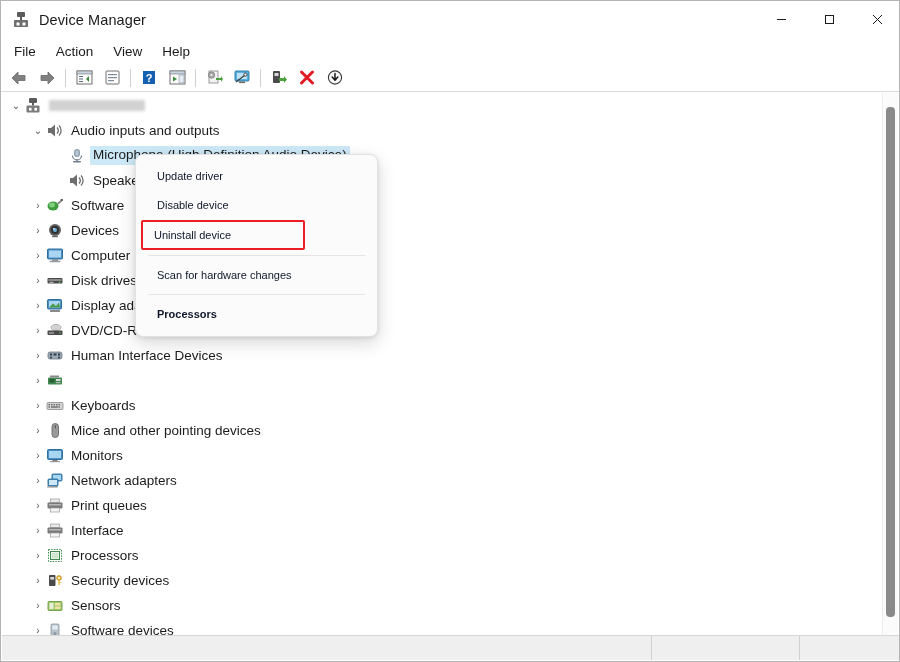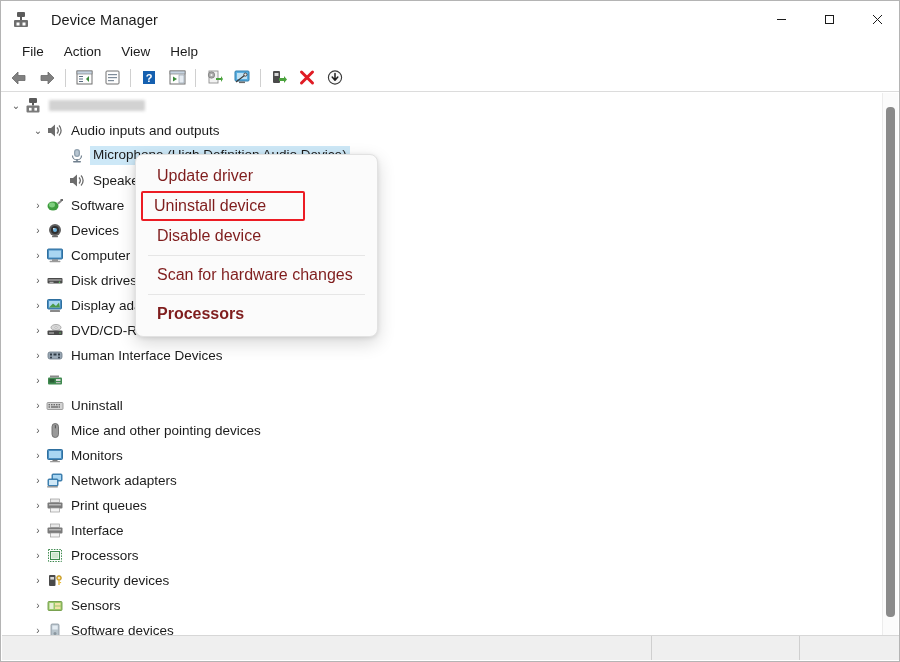--- a/index.html
+++ b/index.html
@@ -23,21 +23,20 @@
 
   
   .titlebar {
     position: absolute;
     left: 0; top: 0;
     width: 900px;
     height: 37px;
     background: #ffffff;
     display: flex;
     align-items: center;
-    gap: 12px;
   }
   .title-icon {
     margin-left: 11px;
     width: 18px; height: 18px;
     flex: 0 0 auto;
     position: relative;
   }
   .title-text {
     margin-left: 9px;
     font-size: 14.5px;
@@ -61,21 +60,21 @@
 
   
   .menubar {
     position: absolute;
     left: 0; top: 37px;
     width: 900px;
     height: 26px;
     background: #ffffff;
     display: flex;
     align-items: center;
-    padding-left: 12px;
+    padding-left: 4px;
     box-sizing: border-box;
   }
   .menu-item {
     font-size: 13.5px;
     color: #1b1b1b;
     padding: 2px 9px;
     margin-right: 2px;
   }
 
   
@@ -213,22 +212,22 @@
     border-radius: 8px;
     box-shadow: 0 6px 18px rgba(0,0,0,0.16), 0 1px 4px rgba(0,0,0,0.10);
     padding: 6px 0 7px 0;
     box-sizing: border-box;
   }
   .ctx-item {
     height: 28px;
     display: flex;
     align-items: center;
     padding-left: 16px;
-    font-size: 16px;
-    color: #7f1d1d;
+    font-size: 11px;
+    color: #0f172a;
     margin: 1px 5px;
     border-radius: 4px;
   }
   .ctx-item.bold { font-weight: bold; }
   .ctx-item.boxed {
     border: 2px solid #ec1c24;
     border-radius: 2px;
     margin: 1px 72px 1px 5px;
     padding-left: 11px;
     height: 26px;
@@ -537,21 +536,21 @@
           <rect x="2.5" y="7" width="1.5" height="1.4" fill="#6a6a6a"></rect>
           <rect x="5" y="7" width="1.5" height="1.4" fill="#6a6a6a"></rect>
           <rect x="7.5" y="7" width="1.5" height="1.4" fill="#6a6a6a"></rect>
           <rect x="10" y="7" width="1.5" height="1.4" fill="#6a6a6a"></rect>
           <rect x="12.5" y="7" width="1.5" height="1.4" fill="#6a6a6a"></rect>
           <rect x="2.5" y="9.3" width="1.5" height="1.4" fill="#6a6a6a"></rect>
           <rect x="5" y="9.3" width="7" height="1.4" fill="#6a6a6a"></rect>
           <rect x="12.5" y="9.3" width="1.5" height="1.4" fill="#6a6a6a"></rect>
         </svg>
       </div>
-      <div class="rowlabel">Uninstall</div>
+      <div class="rowlabel">Keyboards</div>
     </div>
 
     <div class="row" style="padding-left:28px;">
       <div class="chev">›</div>
       <div class="ico">
         <svg width="18" height="17" viewBox="0 0 18 17">
           <rect x="6" y="1.5" width="6.5" height="14" rx="3.2" fill="#9a9a9a" stroke="#6a6a6a" stroke-width="0.9"></rect>
           <rect x="8.9" y="3" width="0.9" height="3.5" rx="0.45" fill="#4a4a4a"></rect>
         </svg>
       </div>
@@ -664,22 +663,22 @@
     </div>
 
   </div>
 
   <div class="vscroll">
     <div class="vthumb"></div>
   </div>
 
   <div class="ctxmenu">
     <div class="ctx-item">Update driver</div>
+    <div class="ctx-item">Disable device</div>
     <div class="ctx-item boxed">Uninstall device</div>
-    <div class="ctx-item">Disable device</div>
     <div class="ctx-sep"></div>
     <div class="ctx-item">Scan for hardware changes</div>
     <div class="ctx-sep"></div>
     <div class="ctx-item bold">Processors</div>
   </div>
 
   <div class="statusbar">
     <div class="sb-pane p1"></div>
     <div class="sb-pane p2"></div>
     <div class="sb-pane p3"></div>

